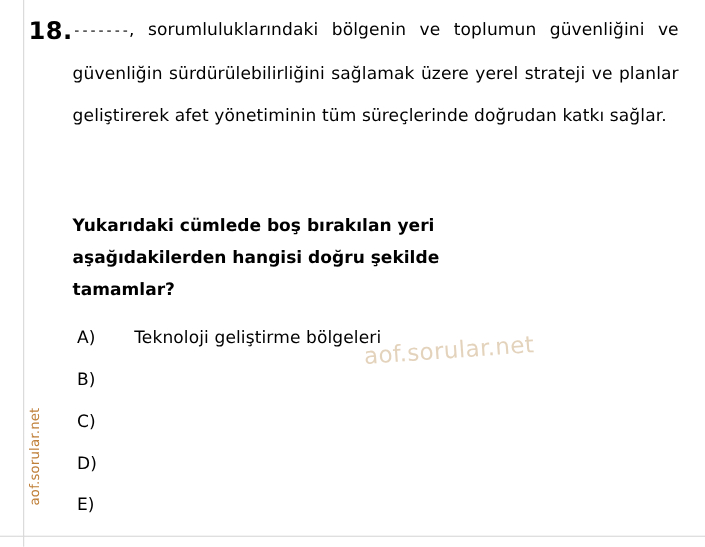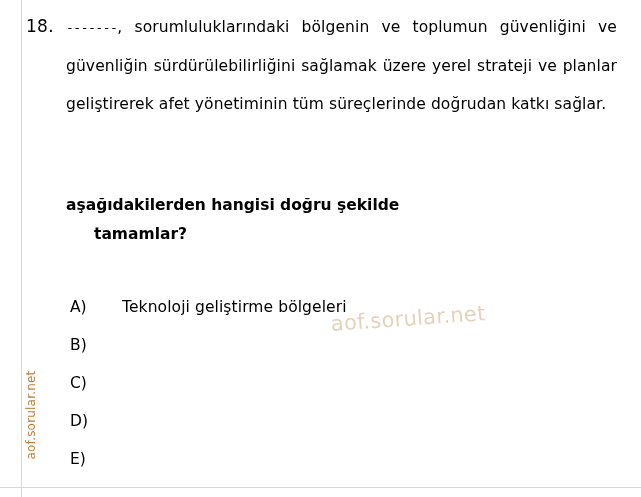--- a/index.html
+++ b/index.html
@@ -70,22 +70,22 @@
     transform: rotate(-4deg);
     transform-origin: left top;
     pointer-events: none;
   }
 
   
   .q-number {
     position: absolute;
     left: 26px;
     top: 16px;
-    font-size: 17px;
-    font-weight: normal;
+    font-size: 22px;
+    font-weight: bold;
     letter-spacing: 0.3px;
   }
 
   .q-stem {
     position: absolute;
     left: 66px;
     top: 8px;
     width: 551px;
     font-size: 15.5px;
     line-height: 38px;
@@ -105,21 +105,20 @@
     top: 191px;
     width: 551px;
     font-size: 15.5px;
     line-height: 29px;
     font-weight: bold;
     text-align: justify;
     text-justify: inter-word;
   }
   .q-prompt .lastline {
     text-align: left;
-    margin-left: 28px;
   }
 
   .options {
     position: absolute;
     left: 70px;
     top: 298px;
     width: 540px;
   }
   .option {
     display: flex;
@@ -147,20 +146,21 @@
   <div class="bottom-rule"></div>
 
   <div class="side-watermark">aof.sorular.net</div>
   <div class="center-watermark">aof.sorular.net</div>
 
   <div class="q-number">18.</div>
 
   <div class="q-stem"><span class="blank">-------</span><span>, sorumluluklarındaki bölgenin ve toplumun güvenliğini ve güvenliğin sürdürülebilirliğini sağlamak üzere yerel strateji ve planlar geliştirerek afet yönetiminin tüm süreçlerinde doğrudan katkı sağlar.</span></div>
 
   <div class="q-prompt">
+    <div>Yukarıdaki cümlede boş bırakılan yeri</div>
     <div>aşağıdakilerden hangisi doğru şekilde</div>
     <div class="lastline">tamamlar?</div>
   </div>
 
   <div class="options">
     <div class="option">
       <span class="opt-letter">A)</span>
       <span class="opt-text">Teknoloji geliştirme bölgeleri</span>
     </div>
     <div class="option">

